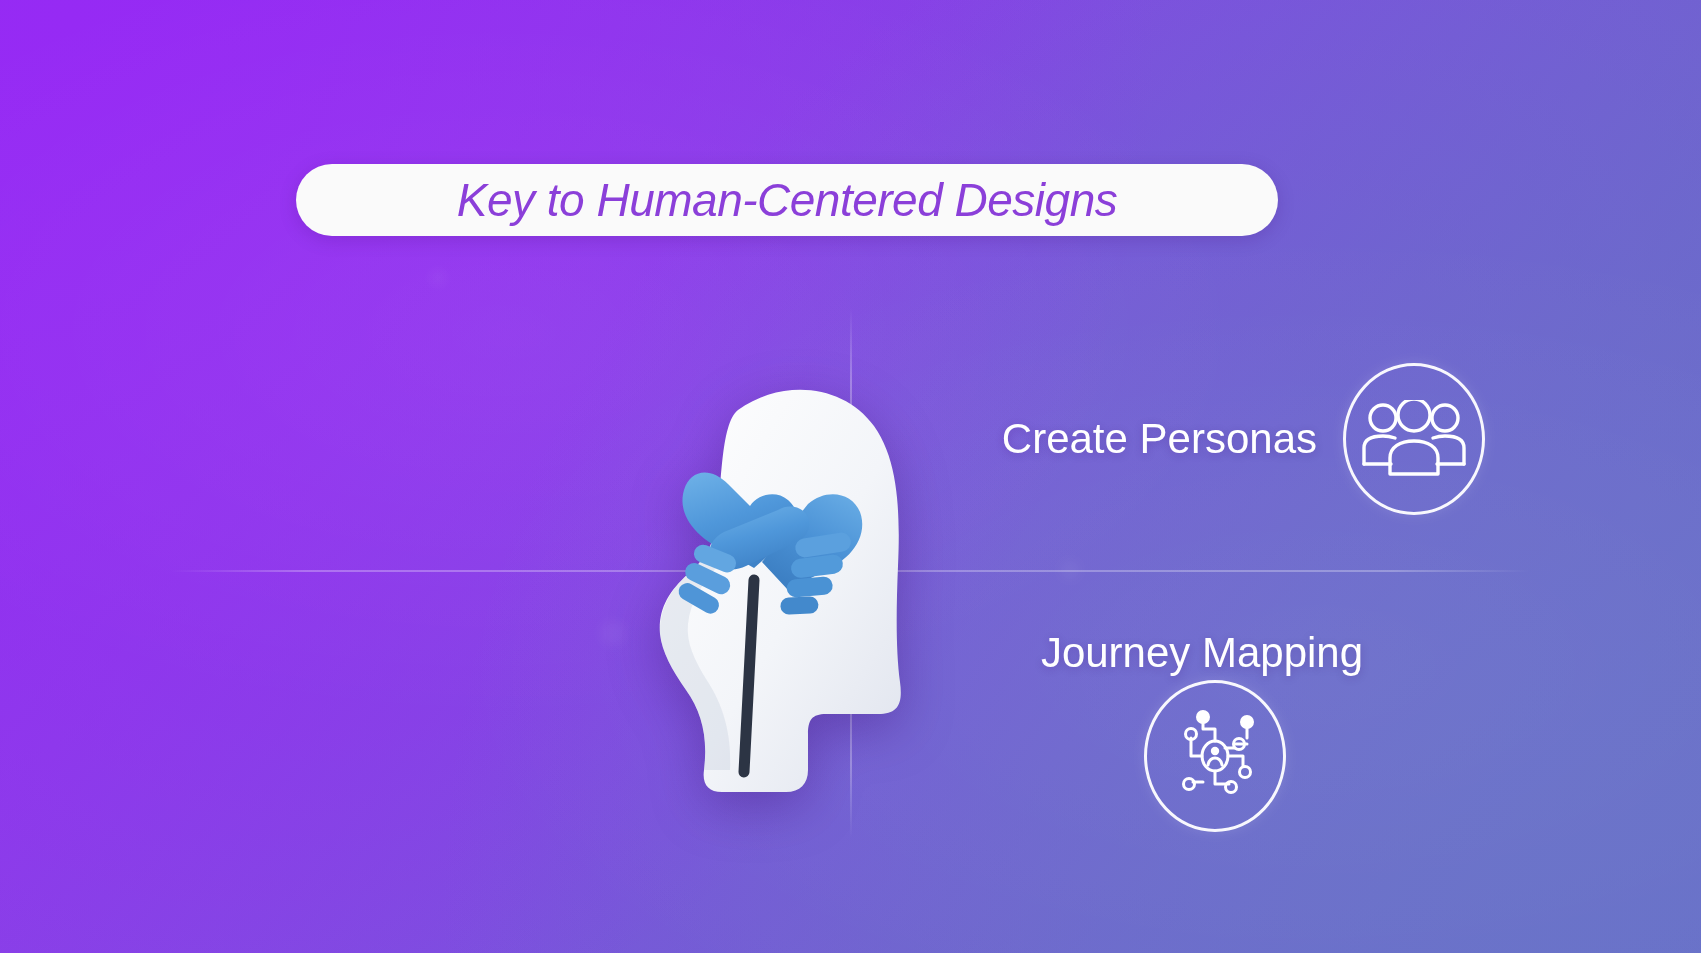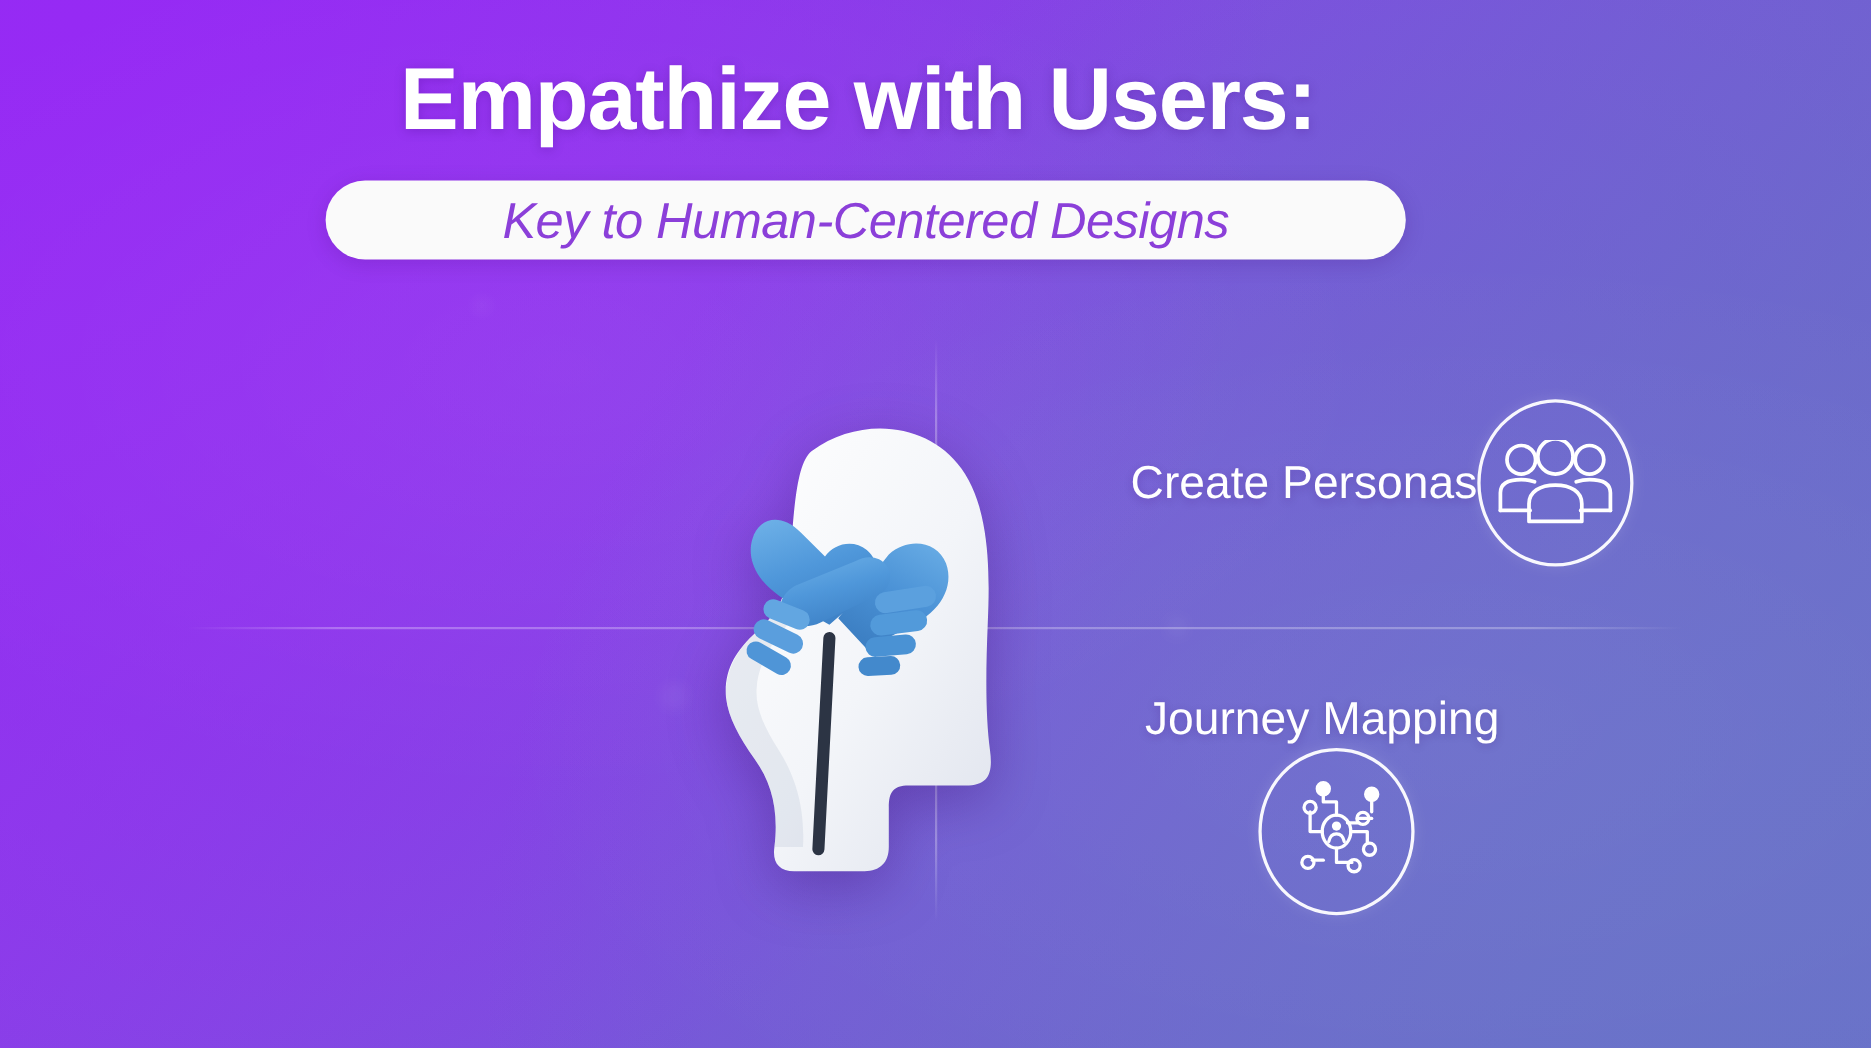--- a/index.html
+++ b/index.html
@@ -93,21 +93,21 @@
     display:flex; align-items:center; justify-content:center;
     box-shadow:0 0 14px rgba(255,255,255,.12);
   }
   .badge svg{ display:block; }
 
   #item-research { left:116px; top:368px; }
   #item-research .label{ margin-left:26px; }
   #item-empathy  { left:116px; top:628px; }
   #item-empathy .label{ margin-left:26px; }
   #item-personas { left:945px; top:363px; }
-  #item-personas .label{ }
+  #item-personas .label{ margin-right:26px; }
   #item-journey  { left:945px; top:625px;flex-direction:column; }
   #item-journey .label{ margin-right:26px; }
   #item-personas, #item-journey{ justify-content:flex-end; width:540px; }
 
   
   .head-wrap{ position:absolute; left:612px; top:352px; width:340px; height:460px; }
   .head-wrap svg{ display:block; filter:drop-shadow(0 14px 26px rgba(45,0,90,.30)); }
 </style>
 </head>
 <body>
@@ -115,21 +115,20 @@
 <div class="poster">
 
   <div class="grain"></div>
   <div class="bokeh" style="left:600px;top:620px;width:26px;height:26px;"></div>
   <div class="bokeh" style="left:1060px;top:560px;width:20px;height:20px;"></div>
   <div class="bokeh" style="left:430px;top:270px;width:16px;height:16px;"></div>
 
   <div class="divider-v"></div>
   <div class="divider-h"></div>
 
-  <div class="title">Empathize with Users:</div>
 
   <div class="subtitle-pill">
     <span class="subtitle-text">Key to Human-Centered Designs</span>
   </div>
 
 
 
   <div class="item" id="item-personas">
     <div class="label">Create Personas</div>
     <div class="badge">

